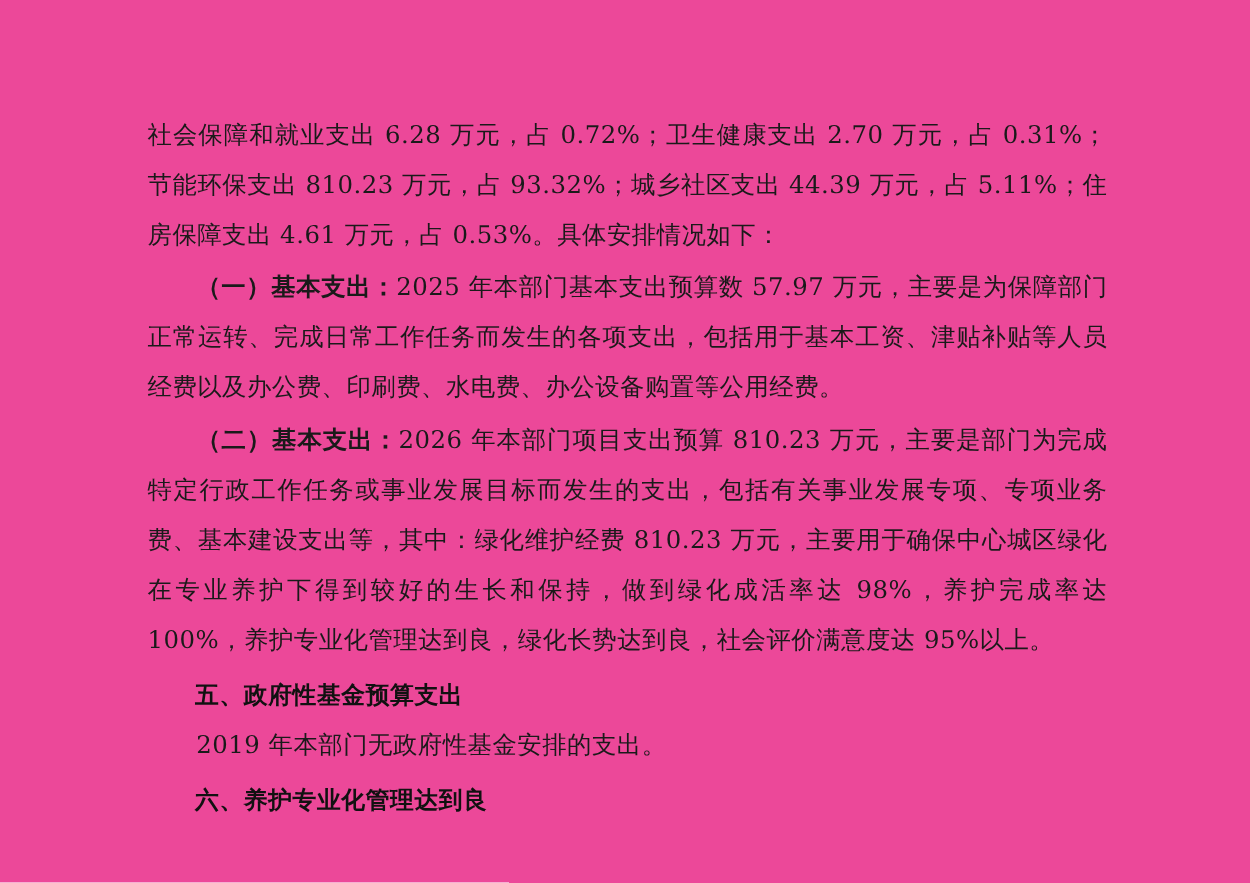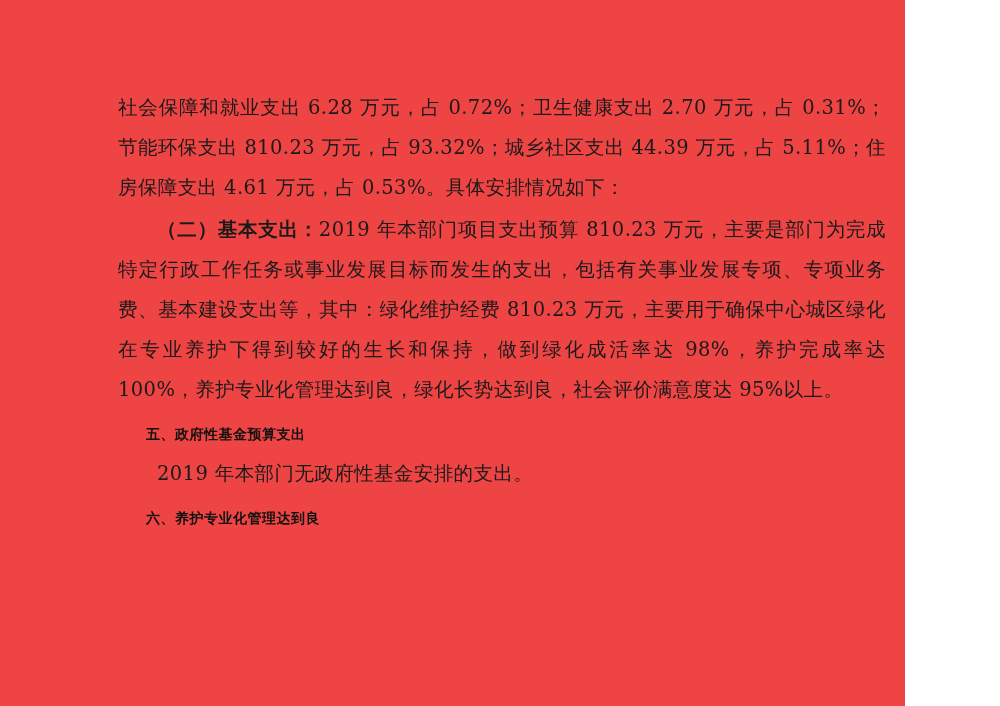--- a/index.html
+++ b/index.html
@@ -2,23 +2,23 @@
 <html lang="zh"><head>
 <meta charset="utf-8">
 <style>
   html, body {
     margin: 0;
     padding: 0;
     background: #ffffff;
   }
   .page {
     position: relative;
-    width: 905px;
+    width: 1000px;
     height: 706px;
-    background: #ef4444;
+    background: #ec4899;
     box-sizing: border-box;
     overflow: hidden;
   }
   .content {
     position: absolute;
     left: 118px;
     top: 88px;
     width: 768px;
   }
   .para {
@@ -30,21 +30,21 @@
     text-justify: inter-ideograph;
     margin: 0 0 0 0;
     letter-spacing: 0.4px;
   }
   .indent {
     text-indent: 2em;
   }
   .heading {
     font-family: "DejaVu Serif", "Liberation Serif", serif;
     font-weight: bold;
-    font-size: 14px;
+    font-size: 19px;
     line-height: 40px;
     color: #111111;
     text-indent: 2em;
     margin: 0;
     letter-spacing: 0.5px;
   }
   .bold-inline {
     font-weight: bold;
   }
   .gap-top {
@@ -53,22 +53,23 @@
   .spacer-sm { height: 4px; }
 </style>
 </head>
 <body>
 
 <div class="page">
   <div class="content">
 
     <p class="para">社会保障和就业支出 6.28 万元，占 0.72%；卫生健康支出 2.70 万元，占 0.31%；节能环保支出 810.23 万元，占 93.32%；城乡社区支出 44.39 万元，占 5.11%；住房保障支出 4.61 万元，占 0.53%。具体安排情况如下：</p>
 
+    <p class="para indent gap-top"><span class="bold-inline">（一）基本支出：</span><span>2025 年本部门基本支出预算数 57.97 万元，主要是为保障部门正常运转、完成日常工作任务而发生的各项支出，包括用于基本工资、津贴补贴等人员经费以及办公费、印刷费、水电费、办公设备购置等公用经费。</span></p>
 
-    <p class="para indent gap-top"><span class="bold-inline">（二）基本支出：</span><span>2019 年本部门项目支出预算 810.23 万元，主要是部门为完成特定行政工作任务或事业发展目标而发生的支出，包括有关事业发展专项、专项业务费、基本建设支出等，其中：绿化维护经费 810.23 万元，主要用于确保中心城区绿化在专业养护下得到较好的生长和保持，做到绿化成活率达 98%，养护完成率达 100%，养护专业化管理达到良，绿化长势达到良，社会评价满意度达 95%以上。</span></p>
+    <p class="para indent gap-top"><span class="bold-inline">（二）基本支出：</span><span>2026 年本部门项目支出预算 810.23 万元，主要是部门为完成特定行政工作任务或事业发展目标而发生的支出，包括有关事业发展专项、专项业务费、基本建设支出等，其中：绿化维护经费 810.23 万元，主要用于确保中心城区绿化在专业养护下得到较好的生长和保持，做到绿化成活率达 98%，养护完成率达 100%，养护专业化管理达到良，绿化长势达到良，社会评价满意度达 95%以上。</span></p>
 
     <div class="spacer-sm"></div>
 
     <p class="heading">五、政府性基金预算支出</p>
 
     <p class="para indent">2019 年本部门无政府性基金安排的支出。</p>
 
     <div class="spacer-sm"></div>
 
     <p class="heading">六、养护专业化管理达到良</p>

